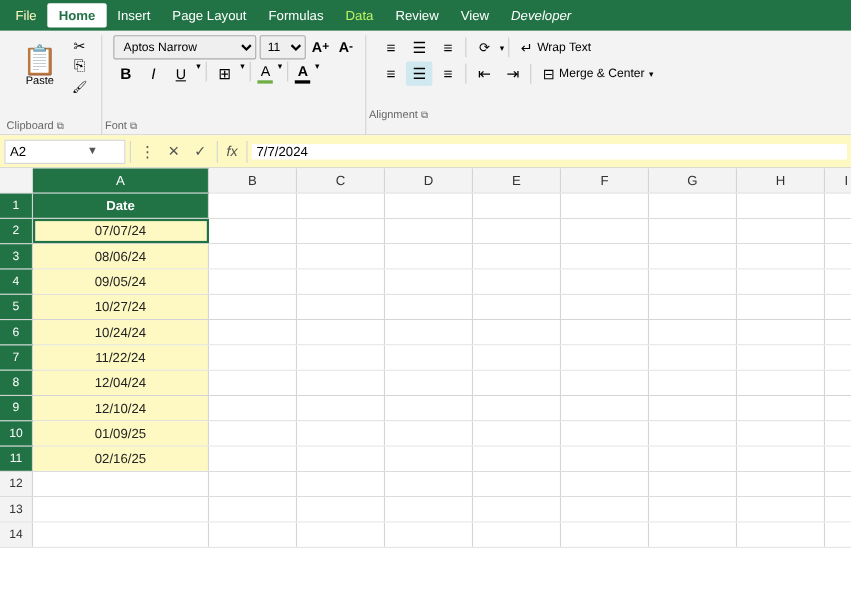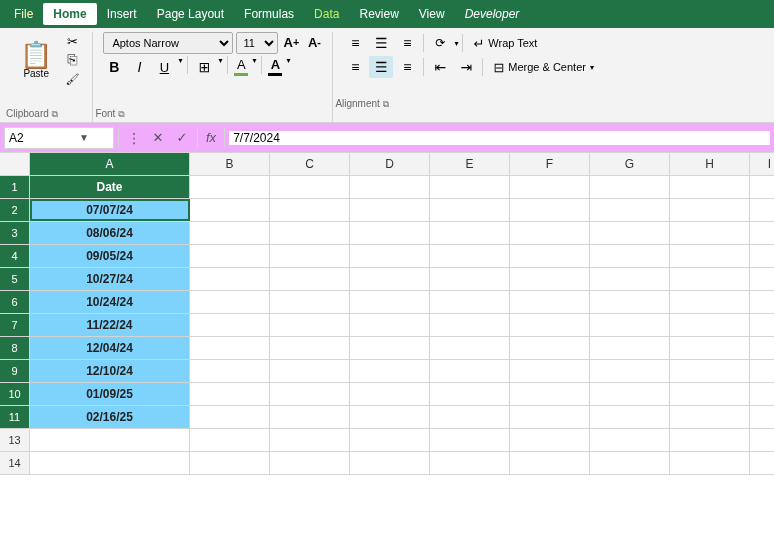--- a/index.html
+++ b/index.html
@@ -33,39 +33,39 @@
 
     
     .align-controls { display: flex; flex-direction: column; gap: 2px; margin-bottom: 16px; }
     .align-row { display: flex; align-items: center; gap: 2px; }
     .align-btn { width: 24px; height: 22px; display: flex; align-items: center; justify-content: center; cursor: pointer; border-radius: 2px; font-size: 14px; }
     .align-btn.active { background: #d0e8f0; }
     .wrap-btn { display: flex; align-items: center; gap: 4px; padding: 2px 6px; cursor: pointer; border-radius: 2px; font-size: 11px; white-space: nowrap; }
     .merge-btn { display: flex; align-items: center; gap: 4px; padding: 2px 6px; cursor: pointer; border-radius: 2px; font-size: 11px; white-space: nowrap; }
 
     
-    .formula-bar { display: flex; align-items: center; height: 30px; border-bottom: 1px solid #d4d4d4; background: #f0abfc; padding: 0 4px; gap: 2px; }
+    .formula-bar { display: flex; align-items: center; height: 30px; border-bottom: 1px solid #d4d4d4; background: #fef9c3; padding: 0 4px; gap: 2px; }
     .cell-ref-input { border: none; outline: none; font-size: 12px; width: 70px; }
     .formula-btn { width: 22px; height: 22px; display: flex; align-items: center; justify-content: center; cursor: pointer; font-size: 13px; color: #555; border-radius: 2px; }
     .fx-label { font-size: 13px; color: #555; font-style: italic; padding: 0 4px; cursor: pointer; }
     .formula-input { flex: 1; border: none; outline: none; font-size: 12px; padding: 0 4px; }
 
     
     .spreadsheet { display: flex; flex-direction: column; flex: 1; overflow: hidden; }
     .col-headers { display: flex; background: #f3f3f3; border-bottom: 1px solid #d4d4d4; }
     .row-num-header { width: 30px; min-width: 30px; height: 22px; border-right: 1px solid #d4d4d4; background: #f3f3f3; }
     .col-header { height: 22px; border-right: 1px solid #d4d4d4; display: flex; align-items: center; justify-content: center; font-size: 12px; color: #333; background: #f3f3f3; cursor: pointer; }
     .col-header.selected { background: #217346; color: #fff; }
     .sheet-row { display: flex; border-bottom: 1px solid #d4d4d4; }
     .row-num { width: 30px; min-width: 30px; display: flex; align-items: center; justify-content: center; font-size: 11px; color: #333; background: #f3f3f3; border-right: 1px solid #d4d4d4; }
     .row-num.selected { background: #217346; color: #fff; }
     .cell { height: 22px; border-right: 1px solid #d4d4d4; display: flex; align-items: center; justify-content: center; font-size: 12px; color: #222; cursor: cell; overflow: hidden; white-space: nowrap; }
     .cell.selected { outline: 2px solid #217346; outline-offset: -2px; background: #e8f5e9; }
     .cell.header-cell { background: #217346; color: #fff; font-weight: 600; }
-    .cell.data-cell { background: #7dd3fc; font-weight: bold; }
+    .cell.data-cell { background: #fef9c3; }
     .cell.empty { background: #fff; }
 
     
     .col-a { width: 160px; min-width: 160px; }
     .col-b { width: 80px; min-width: 80px; }
     .col-c { width: 80px; min-width: 80px; }
     .col-d { width: 80px; min-width: 80px; }
     .col-e { width: 80px; min-width: 80px; }
     .col-f { width: 80px; min-width: 80px; }
     .col-g { width: 80px; min-width: 80px; }
@@ -348,20 +348,32 @@
         <div class="cell col-b empty"></div>
         <div class="cell col-c empty"></div>
         <div class="cell col-d empty"></div>
         <div class="cell col-e empty"></div>
         <div class="cell col-f empty"></div>
         <div class="cell col-g empty"></div>
         <div class="cell col-h empty"></div>
         <div class="cell col-i empty"></div>
       </div>
       <div class="sheet-row">
+        <div class="row-num">12</div>
+        <div class="cell col-a empty"></div>
+        <div class="cell col-b empty"></div>
+        <div class="cell col-c empty"></div>
+        <div class="cell col-d empty"></div>
+        <div class="cell col-e empty"></div>
+        <div class="cell col-f empty"></div>
+        <div class="cell col-g empty"></div>
+        <div class="cell col-h empty"></div>
+        <div class="cell col-i empty"></div>
+      </div>
+      <div class="sheet-row">
         <div class="row-num">13</div>
         <div class="cell col-a empty"></div>
         <div class="cell col-b empty"></div>
         <div class="cell col-c empty"></div>
         <div class="cell col-d empty"></div>
         <div class="cell col-e empty"></div>
         <div class="cell col-f empty"></div>
         <div class="cell col-g empty"></div>
         <div class="cell col-h empty"></div>
         <div class="cell col-i empty"></div>

